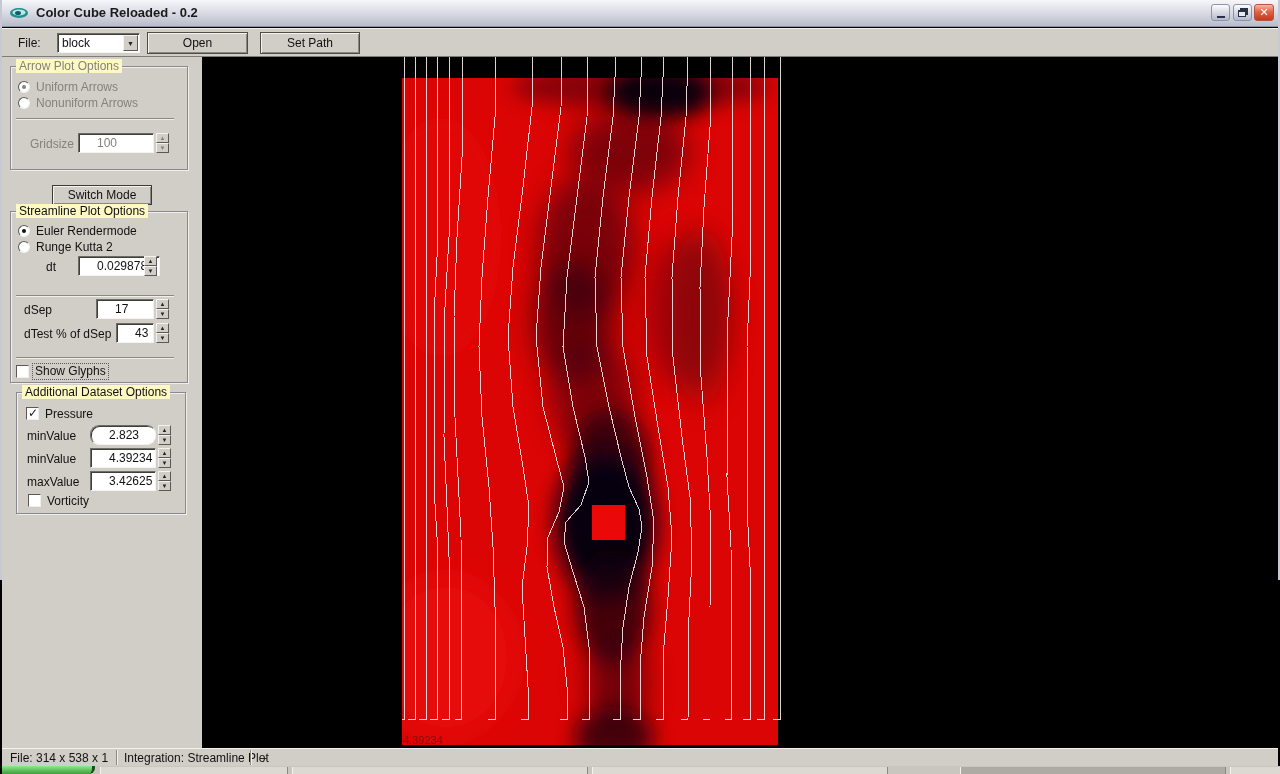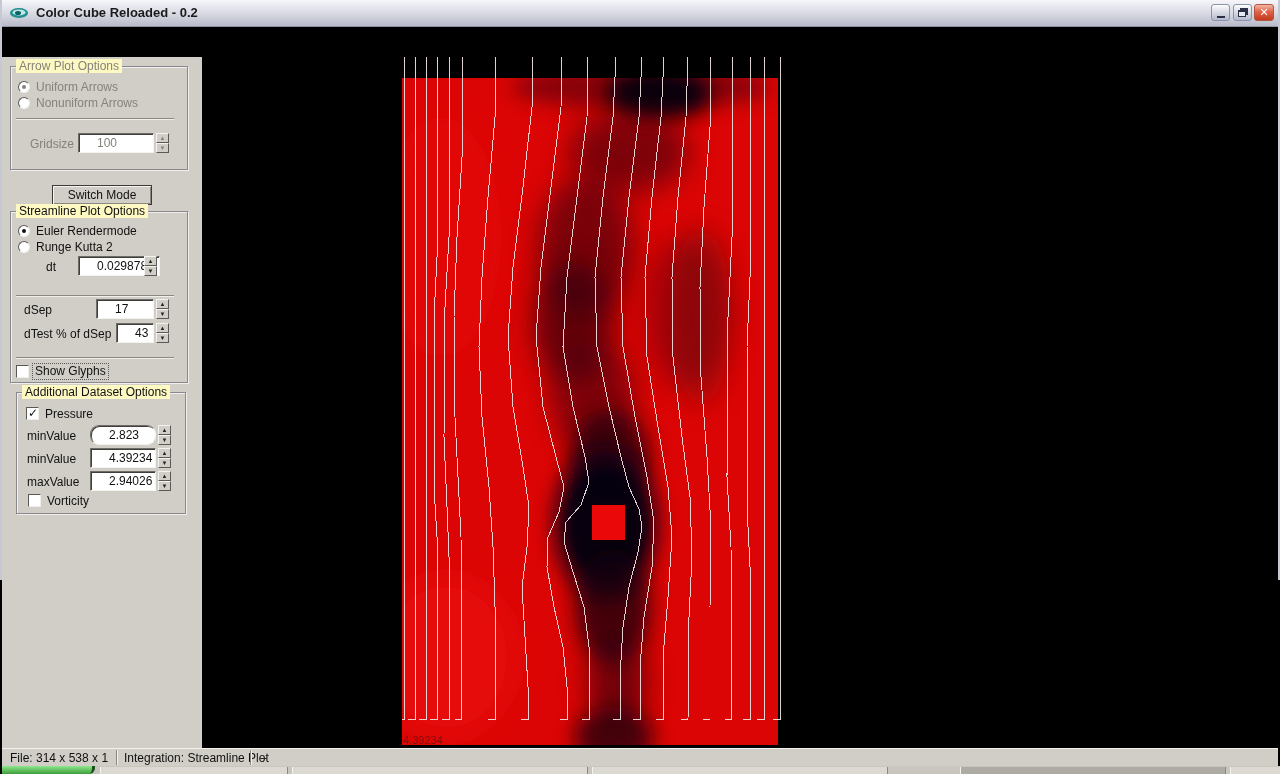--- a/index.html
+++ b/index.html
@@ -105,20 +105,29 @@
     <span id="title-text">Color Cube Reloaded - 0.2</span>
     <div class="winbtn" id="btn-min">
         <i></i>
       </div>
     <div class="winbtn" id="btn-restore">
         <i></i>
       </div>
     <div class="winbtn" id="btn-close">✕</div>
   </div>
 
+  <div id="toolbar">
+    <span id="file-label" class="lbl">File:</span>
+    <div id="file-combo">
+      <span class="val">block</span>
+      <span id="combo-btn">▼</span>
+    </div>
+    <div class="toolbtn" id="open-btn">Open</div>
+    <div class="toolbtn" id="setpath-btn">Set Path</div>
+  </div>
 
   <div id="main">
     <div id="sidebar">
 
       <div class="group disabled" style="left:8px;top:9px;width:178px;height:104px;">
         <span class="glabel">Arrow Plot Options</span>
       </div>
       <div class="disabled">
         <span class="radio on" style="left:16px;top:24px;"></span>
         <span class="lbl" style="left:34px;top:23px;">Uniform Arrows</span>
@@ -176,21 +185,21 @@
         <b class="up">▲</b>
           <b class="dn">▼</b>
       </div>
       <span class="lbl" style="left:25px;top:395px;">minValue</span>
       <div class="field" style="left:88px;top:391px;width:66px;">4.39234</div>
       <div class="spin" style="left:156px;top:391px;">
         <b class="up">▲</b>
           <b class="dn">▼</b>
       </div>
       <span class="lbl" style="left:25px;top:418px;">maxValue</span>
-      <div class="field" style="left:88px;top:414px;width:66px;">2.94026</div>
+      <div class="field" style="left:88px;top:414px;width:66px;">3.42625</div>
       <div class="spin" style="left:156px;top:414px;">
         <b class="up">▲</b>
           <b class="dn">▼</b>
       </div>
       <span class="check" style="left:26px;top:437px;"></span>
       <span class="lbl" style="left:45px;top:437px;">Vorticity</span>
     </div>
 
     <div id="canvas">
       <svg id="flow-svg" width="380" height="691">

